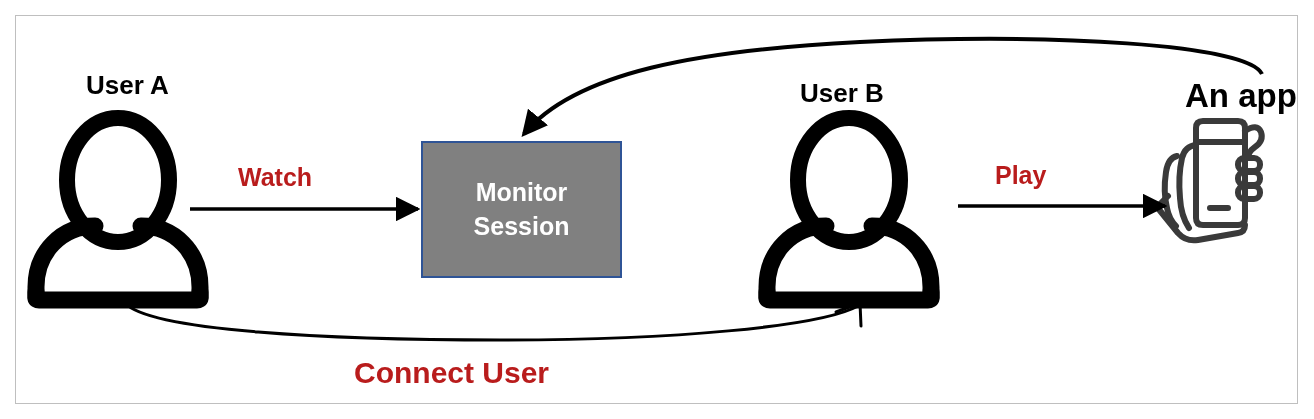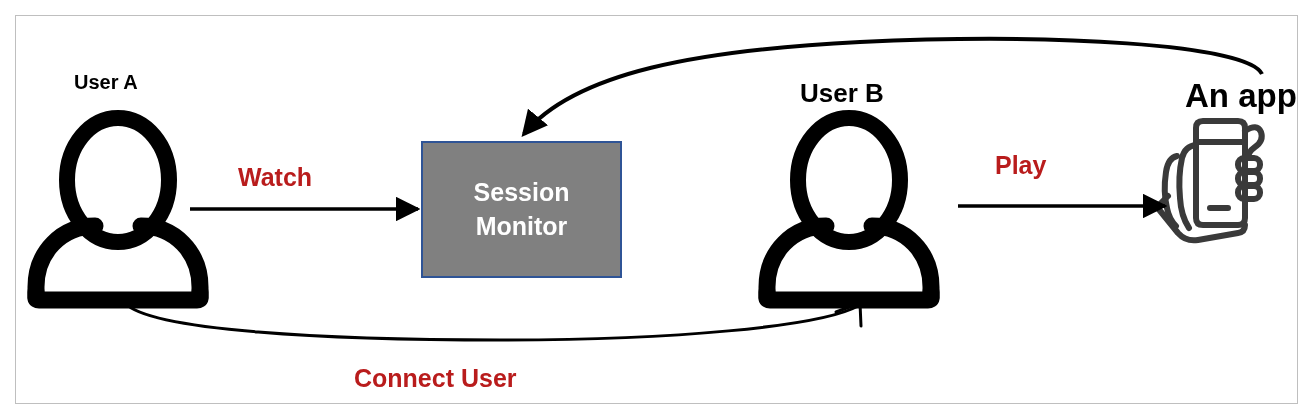--- a/index.html
+++ b/index.html
@@ -44,49 +44,49 @@
     line-height: 1;
   }
   .edge-label {
     position: absolute;
     font-weight: bold;
     color: #b91c1c;
     white-space: nowrap;
     line-height: 1;
   }
   #label-user-a {
-    left: 74px;
+    left: 86px;
     top: 72px;
-    font-size: 20px;
+    font-size: 26px;
   }
   #label-user-b {
     left: 800px;
     top: 72px;
     font-size: 26px;
     margin-top: 8px;
   }
   #label-an-app {
     left: 1185px;
     top: 79px;
     font-size: 33px;
   }
   #label-watch {
     left: 238px;
     top: 165px;
     font-size: 25px;
   }
   #label-play {
     left: 995px;
-    top: 153px;
+    top: 163px;
     font-size: 25px;
   }
   #label-connect-user {
     left: 354px;
-    top: 366px;
-    font-size: 25px;
+    top: 358px;
+    font-size: 30px;
   }
   #monitor-session-box {
     position: absolute;
     left: 421px;
     top: 141px;
     width: 201px;
     height: 137px;
     background: #808080;
     border: 2px solid #2F5496;
     box-sizing: border-box;
@@ -196,22 +196,22 @@
              C 700 50 575 72 524 134" fill="none" stroke="#000000" stroke-width="4" marker-end="url(#arrow-filled-curve)"></path>
 
     <path d="M 125 303
              C 150 331 330 340 500 340
              C 670 340 820 327 858 306" fill="none" stroke="#000000" stroke-width="3"></path>
 
     <path d="M 836 312 L 860 303 L 861 326" fill="none" stroke="#000000" stroke-width="3" stroke-linecap="round" stroke-linejoin="miter"></path>
   </svg>
 
   <div id="monitor-session-box">
+    <div class="box-line">Monitor</div>
     <div class="box-line">Session</div>
-    <div class="box-line">Monitor</div>
   </div>
 
   <div class="node-label" id="label-user-a">User A</div>
 
   <div class="node-label" id="label-user-b">User B</div>
 
   <div class="node-label" id="label-an-app">An app</div>
 
   <div class="edge-label" id="label-watch">Watch</div>
 

